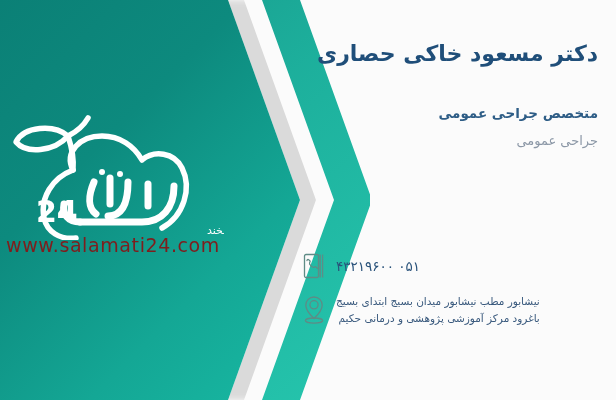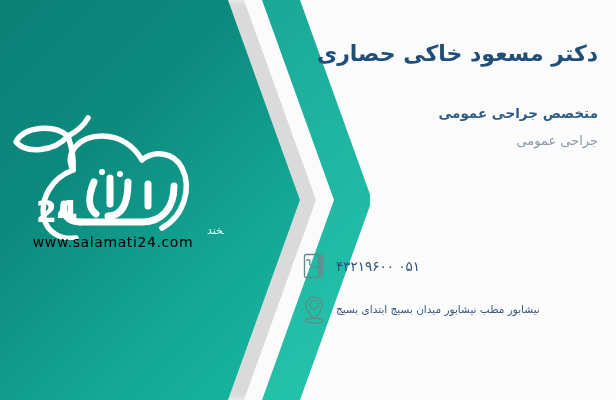--- a/index.html
+++ b/index.html
@@ -36,22 +36,22 @@
   }
 
   
   .logo-wrap{
     position:absolute;left:2px;top:112px;width:222px;height:160px;
     z-index:4;
   }
   .logo-svg{display:block;width:222px;height:128px;}
   .logo-url{
     position:absolute;left:0;top:122px;width:222px;
-    text-align:center;color:#000000;
-    font-size:14px;letter-spacing:.6px;font-weight:400;
+    text-align:center;color:#7f1d1d;
+    font-size:19px;letter-spacing:.6px;font-weight:400;
     font-family:"DejaVu Sans","Liberation Sans",sans-serif;
   }
 
   
   .right{
     position:absolute;right:0;top:0;width:330px;height:400px;z-index:3;
     direction:rtl;text-align:right;
   }
   .doctor-name{
     position:absolute;right:18px;top:40px;width:300px;
@@ -163,20 +163,21 @@
           <path d="M6 7.5 C 6 6.5 7 6 7.6 6.6 L 9 8 C 9.5 8.6 9 9.2 8.6 9.7
                    C 8.2 10.4 9 11.9 10 12.9 C 11 13.9 12.5 14.7 13.2 14.3
                    C 13.7 13.9 14.3 13.4 14.9 13.9 L 16.3 15.3" stroke-linecap="round" transform="translate(-2,0)"></path>
         </svg>
       </span>
     </div>
 
     <div class="contact-row row-addr">
       <div class="addr-lines">
         <div>نیشابور مطب نیشابور میدان بسیج ابتدای بسیج</div>
+        <div>باغرود مرکز آموزشی پژوهشی و درمانی حکیم</div>
       </div>
       <span class="c-icon">
         <svg width="24" height="30" viewBox="0 0 24 30" fill="none" stroke="#5e8c86" stroke-width="1.3">
           <path d="M12 2 C 7.3 2 3.8 5.6 3.8 10.2 C 3.8 15.6 12 23.5 12 23.5
                    C 12 23.5 20.2 15.6 20.2 10.2 C 20.2 5.6 16.7 2 12 2 Z"></path>
           <circle cx="12" cy="9.8" r="4.1"></circle>
           <ellipse cx="12" cy="25.6" rx="8.6" ry="2.6"></ellipse>
         </svg>
       </span>
     </div>

